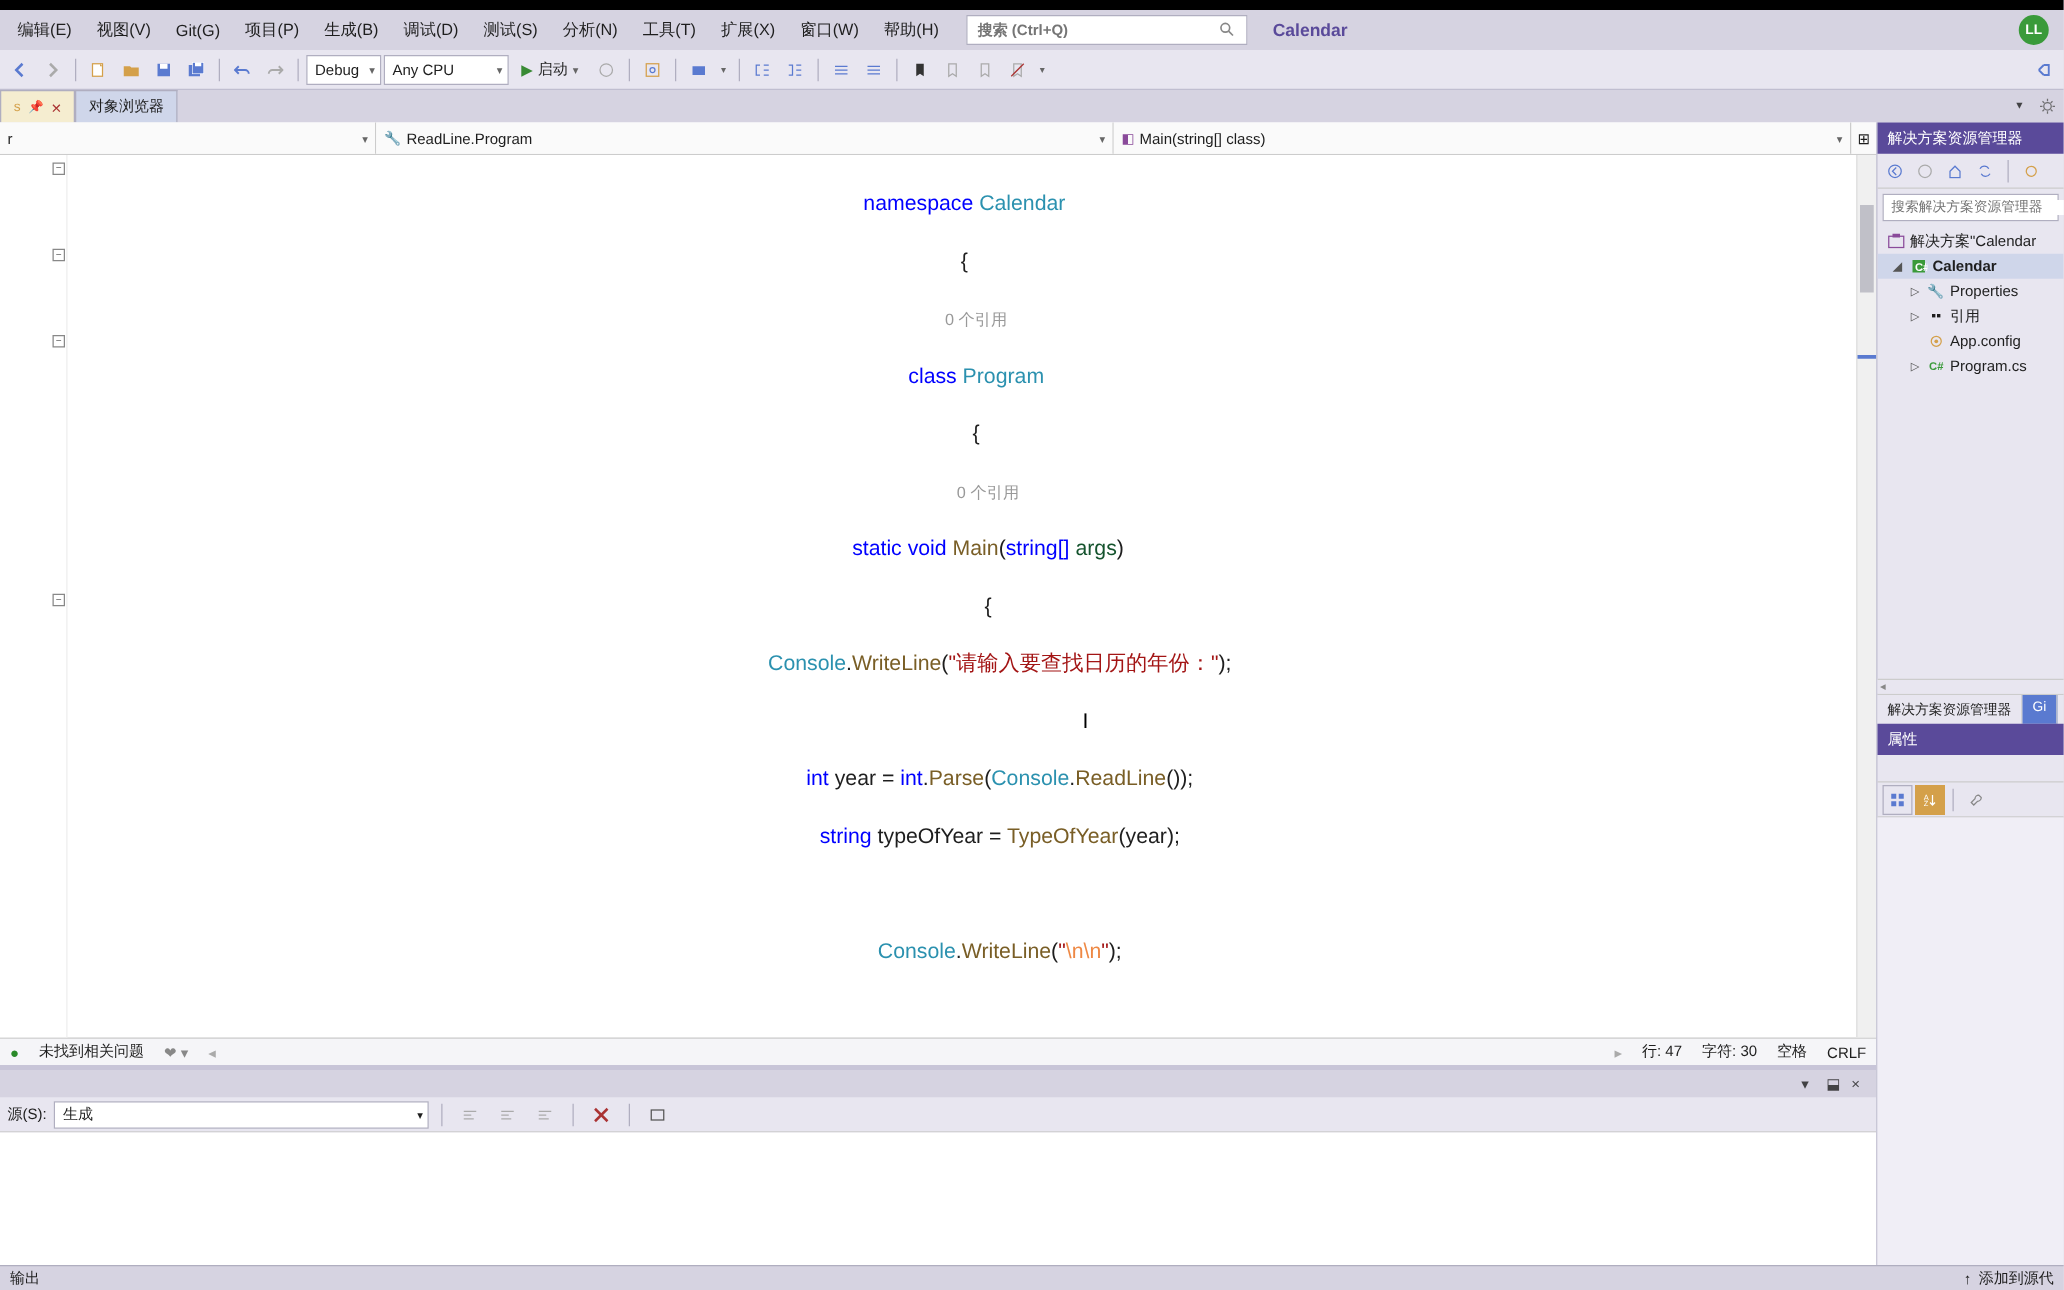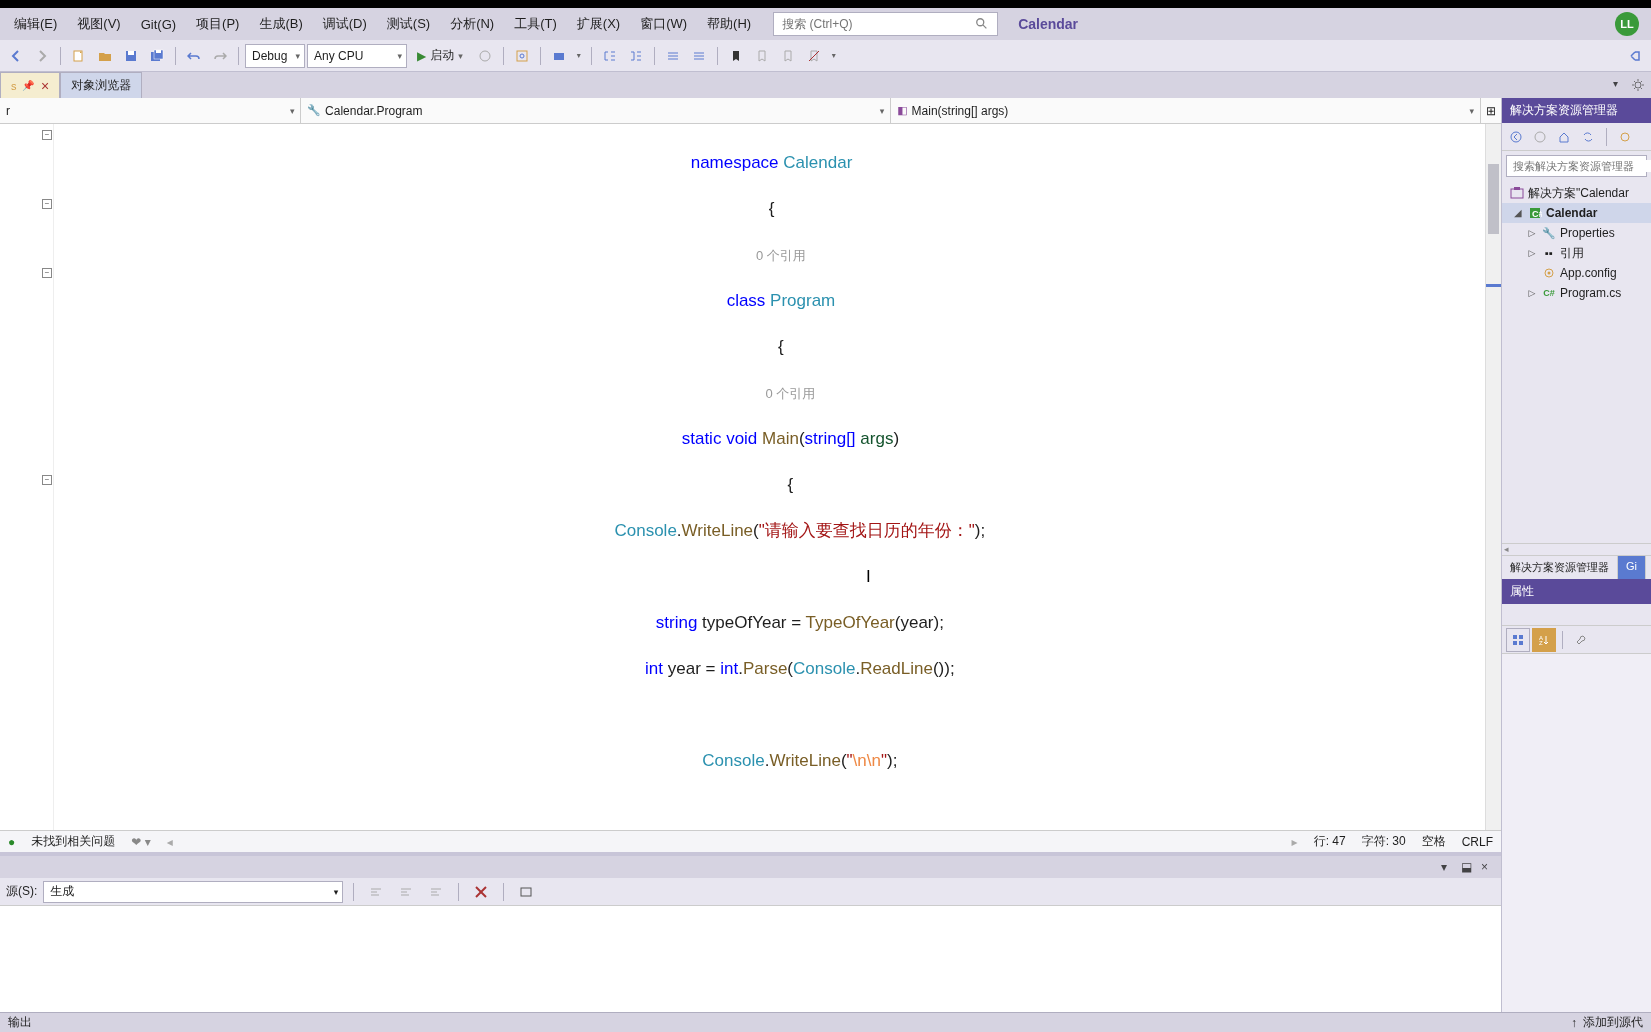--- a/index.html
+++ b/index.html
@@ -2,21 +2,21 @@
 <html><head>
 <meta charset="utf-8">
 <style>
 * { margin: 0; padding: 0; box-sizing: border-box; font-family: "Microsoft YaHei", "Segoe UI", sans-serif; }
 body { background: #d6d3e1; font-size: 12px; color: #1e1e1e; overflow: hidden; width: 1651px; height: 1032px; }
 
 
 .menu-bar { height: 40px; background: #d6d3e1; display: flex; align-items: center; padding: 0 4px; border-top: 8px solid #000; justify-content: flex-end; }
 .menu-item { padding: 4px 10px; cursor: pointer; font-size: 13px; }
 .search-box { margin-left: 12px; background: #fff; border: 1px solid #b0aec0; height: 24px; width: 225px; display: flex; align-items: center; padding: 0 8px; }
-.search-box input { border: none; outline: none; flex: 1; font-size: 12px; }
+.search-box input { border: none; outline: none; flex: 1; font-size: 12px; font-weight: bold; }
 .search-icon { width: 14px; height: 14px; opacity: 0.7; }
 .app-title { margin-left: 20px; font-size: 14px; font-weight: bold; color: #5a4a9a; }
 .user-badge { margin-left: auto; margin-right: 8px; width: 24px; height: 24px; border-radius: 50%; background: #3a9a3a; color: #fff; display: flex; align-items: center; justify-content: center; font-size: 11px; font-weight: bold; }
 
 
 .toolbar { height: 32px; background: #e8e6f0; display: flex; align-items: center; padding: 0 4px; gap: 2px; border-bottom: 1px solid #c0bed0; }
 .tb-btn { width: 24px; height: 24px; display: flex; align-items: center; justify-content: center; cursor: pointer; }
 .tb-sep { width: 1px; height: 18px; background: #b0aec0; margin: 0 4px; }
 .tb-combo { height: 24px; border: 1px solid #b0aec0; background: #fff; padding: 0 18px 0 6px; font-size: 12px; display: flex; align-items: center; position: relative; cursor: pointer; }
 .tb-combo::after { content: "▾"; position: absolute; right: 4px; font-size: 9px; color: #666; }
@@ -276,25 +276,25 @@
 
 <div class="main">
   <div class="editor-pane">
 
     <div class="nav-row">
       <div class="nav-combo" style="flex:0.5">
         <span>r</span>
       </div>
       <div class="nav-combo">
         <span class="nav-icon" style="color:#d4a04a">🔧</span>
-        <span>Calendar.Program</span>
+        <span>ReadLine.Program</span>
       </div>
       <div class="nav-combo">
         <span class="nav-icon" style="color:#8a4a9a">◧</span>
-        <span>Main(string[] args)</span>
+        <span>Main(string[] class)</span>
       </div>
       <div class="nav-plus">⊞</div>
     </div>
 
     <div class="editor-body">
       <div class="gutter">
         <div class="fold" style="top:6px">−</div>
         <div class="fold" style="top:75px">−</div>
         <div class="fold" style="top:144px">−</div>
         <div class="fold" style="top:351px">−</div>
@@ -303,22 +303,22 @@
 <div class="code-line"><span class="kw">namespace</span> <span class="type">Calendar</span></div>
 <div class="code-line">{</div>
 <div class="code-line">    <span class="ref">0 个引用</span></div>
 <div class="code-line">    <span class="kw">class</span> <span class="type">Program</span></div>
 <div class="code-line">    {</div>
 <div class="code-line">        <span class="ref">0 个引用</span></div>
 <div class="code-line">        <span class="kw">static</span> <span class="kw">void</span> <span class="method">Main</span>(<span class="kw">string[]</span> <span class="param">args</span>)</div>
 <div class="code-line">        {</div>
 <div class="code-line">            <span class="type">Console</span>.<span class="method">WriteLine</span>(<span class="str">"请输入要查找日历的年份："</span>);</div>
 <div class="code-line">                                         <span style="color:#000">I</span></div>
+<div class="code-line">            <span class="kw">int</span> <span>year</span> = <span class="kw">int</span>.<span class="method">Parse</span>(<span class="type">Console</span>.<span class="method">ReadLine</span>());</div>
 <div class="code-line">            <span class="kw">string</span> <span>typeOfYear</span> = <span class="method">TypeOfYear</span>(<span>year</span>);</div>
-<div class="code-line">            <span class="kw">int</span> <span>year</span> = <span class="kw">int</span>.<span class="method">Parse</span>(<span class="type">Console</span>.<span class="method">ReadLine</span>());</div>
 <div class="code-line"></div>
 <div class="code-line">            <span class="type">Console</span>.<span class="method">WriteLine</span>(<span class="str">"</span><span class="escape">\n\n</span><span class="str">"</span>);</div>
 <div class="code-line"></div>
 
 
 
 
 
 
 

